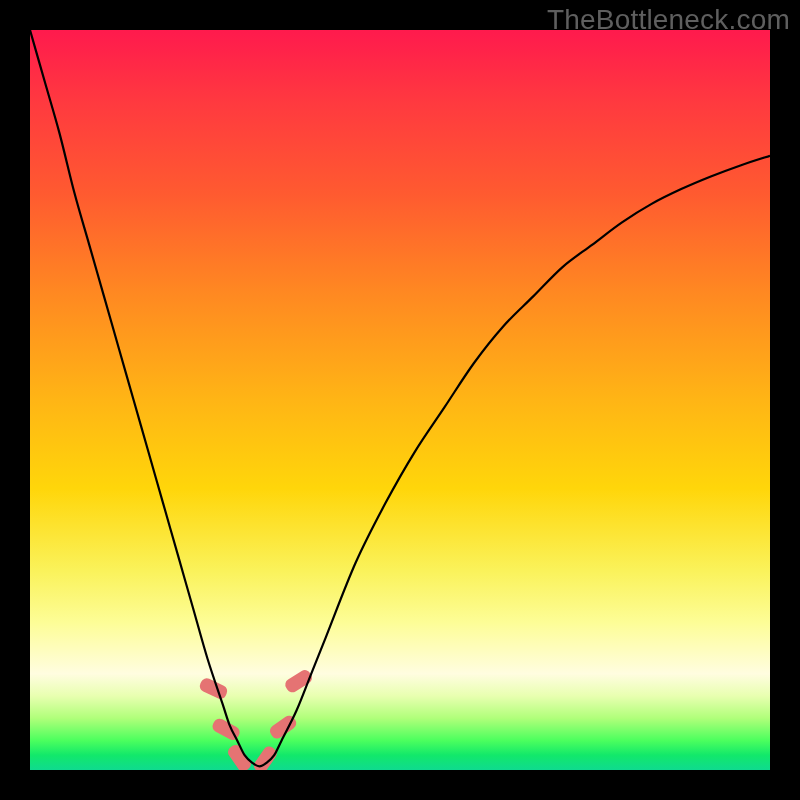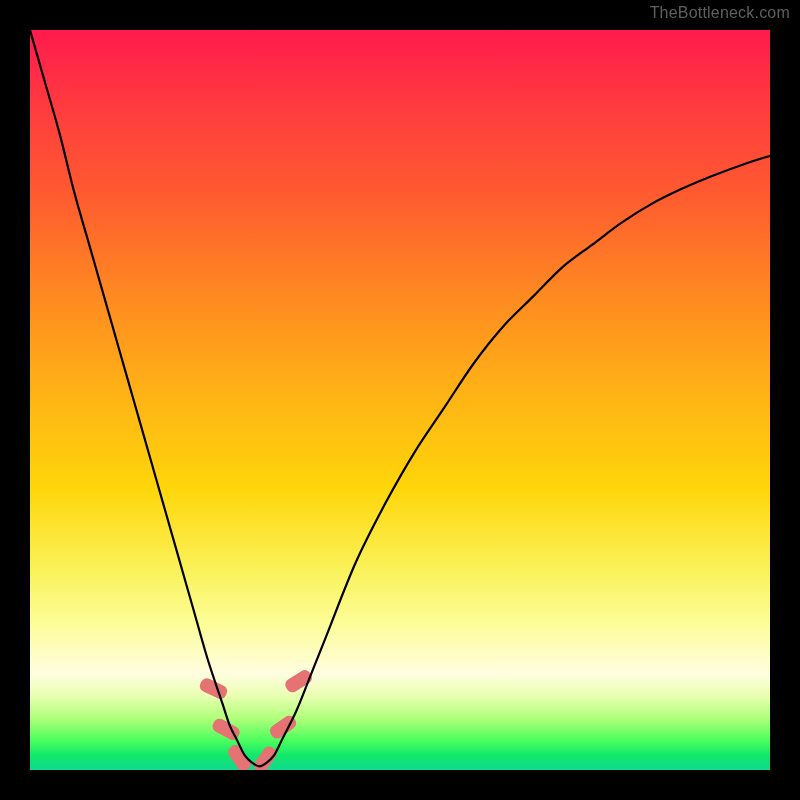--- a/index.html
+++ b/index.html
@@ -57,21 +57,21 @@
     position: absolute;
     inset: 0;
     width: 100%;
     height: 100%;
   }
   .watermark {
     position: absolute;
     top: 4px;
     right: 10px;
     color: #5f5f5f;
-    font-size: 16px;
+    font-size: 28px;
     letter-spacing: 0.2px;
     user-select: none;
   }
 </style>
 </head>
 <body>
 
 <div class="stage">
   <div class="watermark">TheBottleneck.com</div>
 

